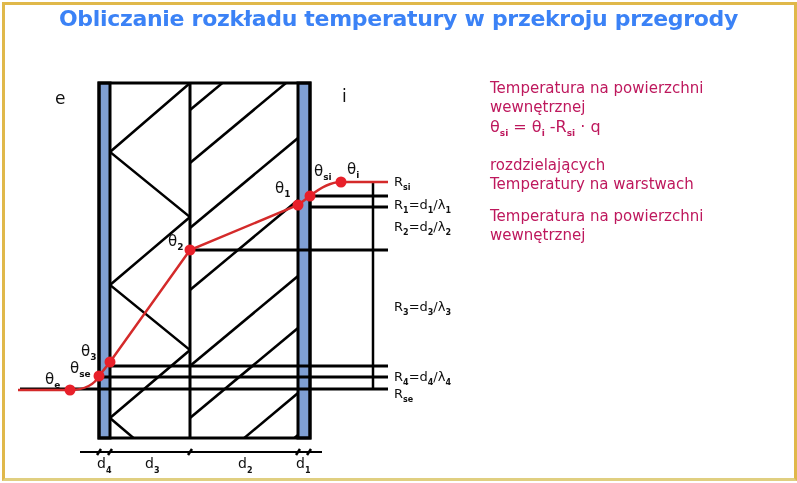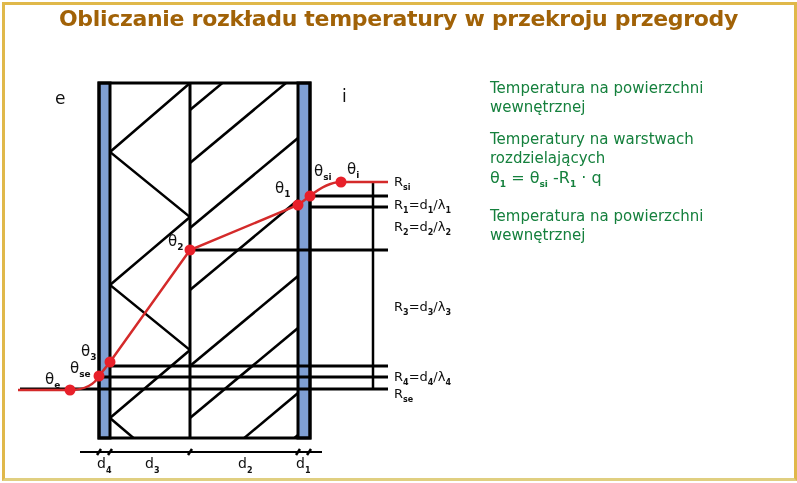--- a/index.html
+++ b/index.html
@@ -1,25 +1,25 @@
 <!DOCTYPE html>
 <html><head>
 <meta charset="utf-8">
 <style>
   html, body { margin: 0; padding: 0; background: #ffffff; }
   body { width: 797px; height: 483px; position: relative; overflow: hidden;
          font-family: "DejaVu Sans", "Liberation Sans", sans-serif; }
   .frame { position: absolute; left: 2px; top: 2px; width: 789px; height: 473px;
            border: 3px solid #e0b84a; border-bottom-color: #e0cf80; background: #fff; }
   .title { position: absolute; left: 0; top: 6px; width: 797px; text-align: center;
-           font-size: 22px; font-weight: bold; color: #a16207; letter-spacing: -0.3px; }
+           font-size: 22px; font-weight: bold; color: #3b82f6; letter-spacing: -0.3px; }
   svg { position: absolute; left: 0; top: 0; }
   .lbl { font-family: "DejaVu Sans", sans-serif; fill: #111; }
   .side { position: absolute; font-size: 17px; color: #111; }
-  .formulas { position: absolute; left: 490px; top: 79px; width: 290px; color: #15803d; font-size: 15px; line-height: 19px; }
+  .formulas { position: absolute; left: 490px; top: 79px; width: 290px; color: #be185d; font-size: 15px; line-height: 19px; }
   .block { margin-bottom: 13px; }
   .fx { font-size: 16px; }
   sub { font-size: 9px; vertical-align: -4px; font-weight: bold; }
 </style>
 </head>
 <body>
 
 <div class="frame"></div>
 <div class="title">Obliczanie rozkładu temperatury w przekroju przegrody</div>
 
@@ -114,23 +114,23 @@
     <text x="145" y="468"><tspan>d</tspan><tspan font-size="8" font-weight="bold" dy="5">3</tspan></text>
     <text x="238" y="468"><tspan>d</tspan><tspan font-size="8" font-weight="bold" dy="5">2</tspan></text>
     <text x="296" y="468"><tspan>d</tspan><tspan font-size="8" font-weight="bold" dy="5">1</tspan></text>
   </g>
 </svg>
 
 <div class="formulas">
   <div class="block">
     <div>Temperatura na powierzchni</div>
     <div>wewnętrznej</div>
+    <div class="fx"><span>θ</span><sub>si</sub><span> = θ</span><sub>i</sub><span> -R</span><sub>si</sub><span> · q</span></div>
   </div>
   <div class="block">
+    <div>rozdzielających</div>
     <div>Temperatury na warstwach</div>
-    <div>rozdzielających</div>
-    <div class="fx"><span>θ</span><sub>1</sub><span> = θ</span><sub>si</sub><span> -R</span><sub>1</sub><span> · q</span></div>
   </div>
   <div class="block">
     <div>Temperatura na powierzchni</div>
     <div>wewnętrznej</div>
   </div>
 </div>
 
 </body></html>

